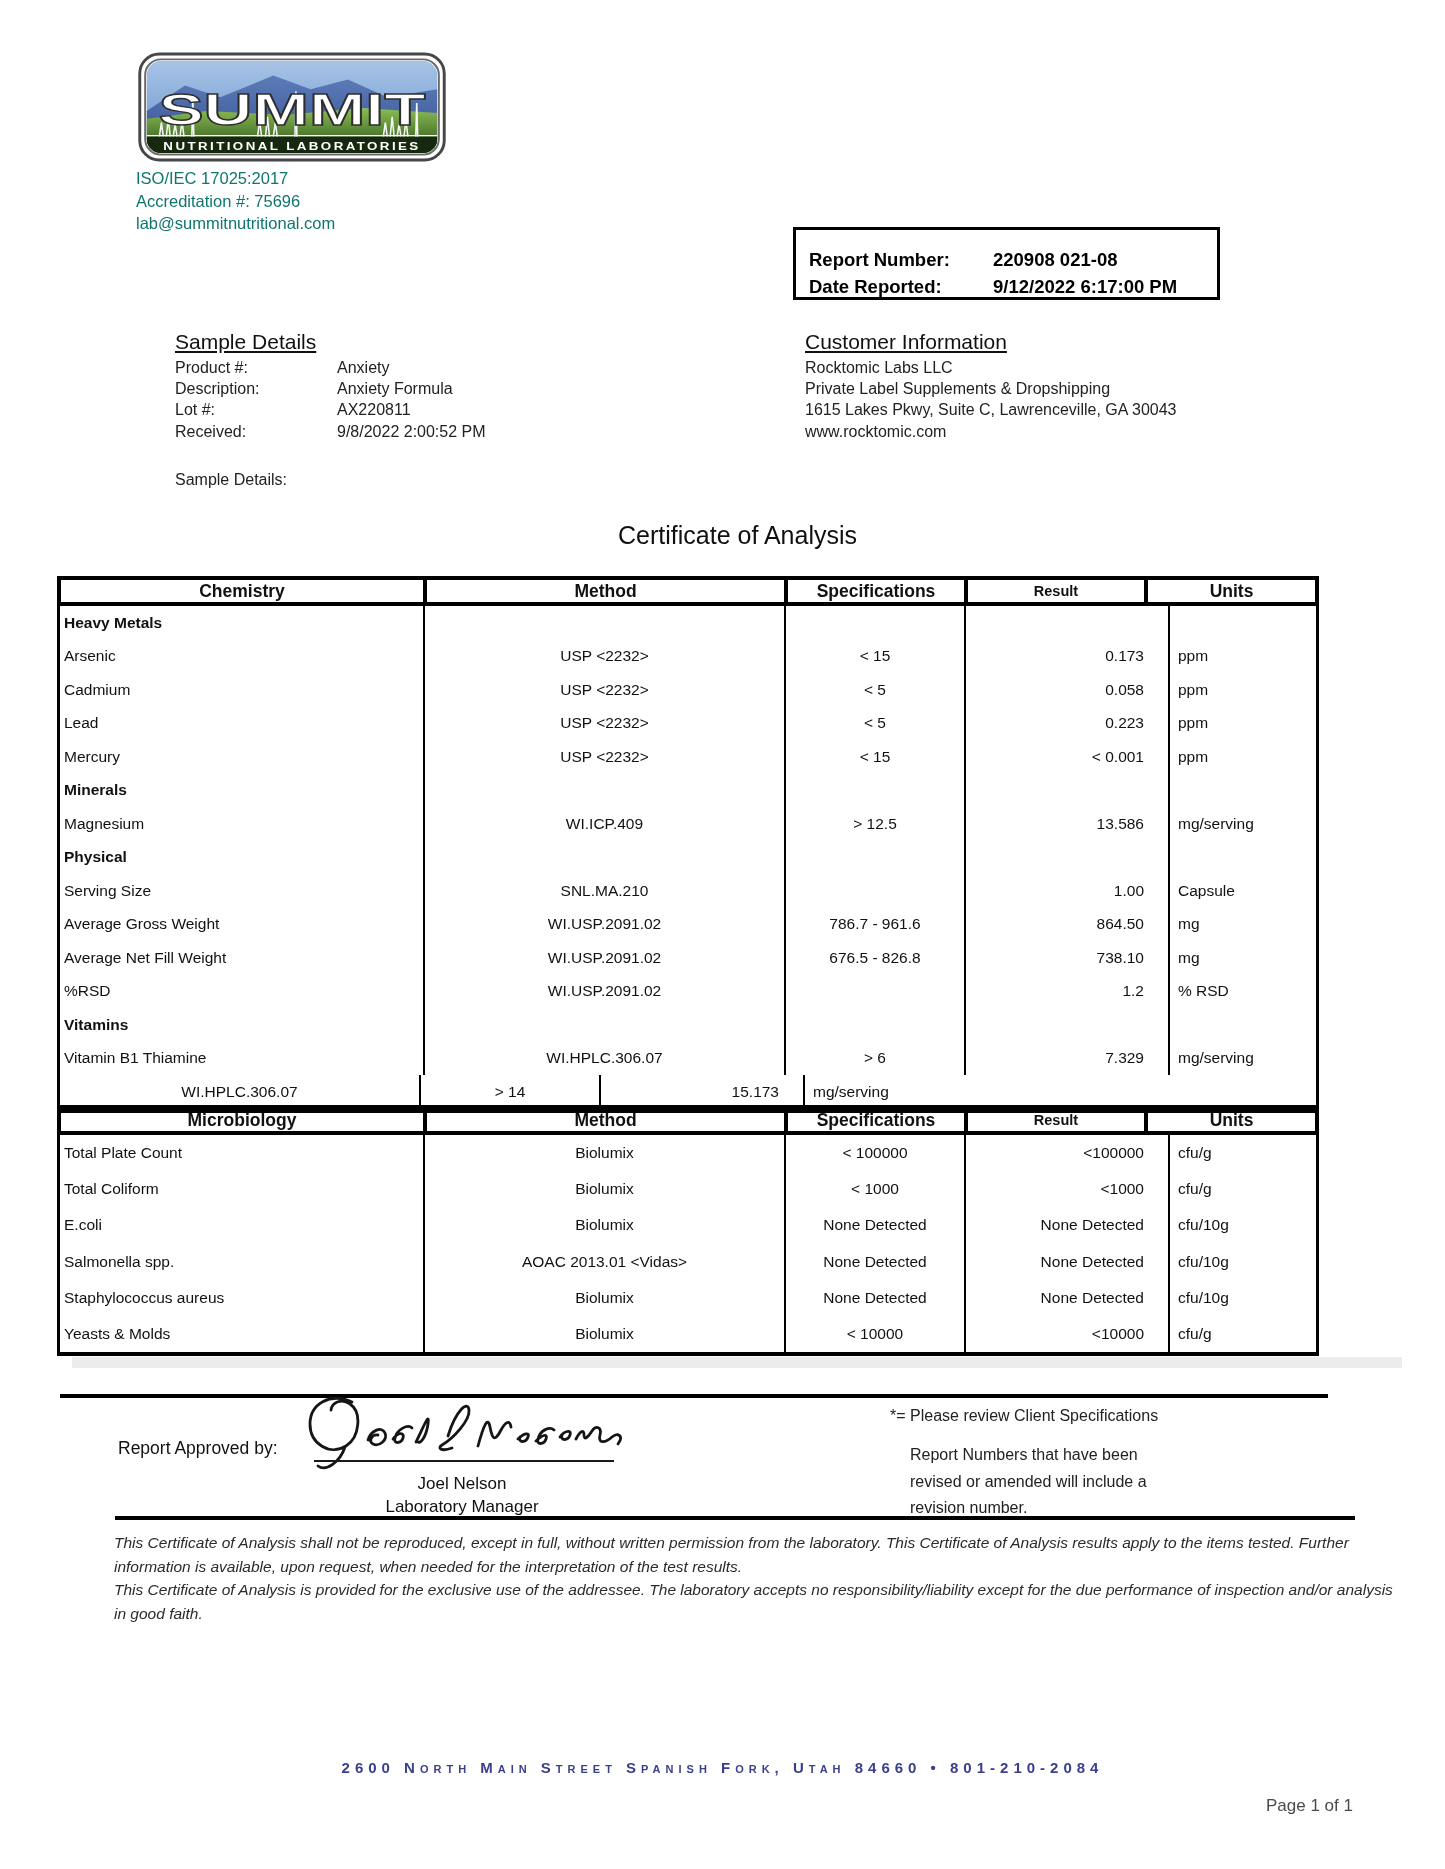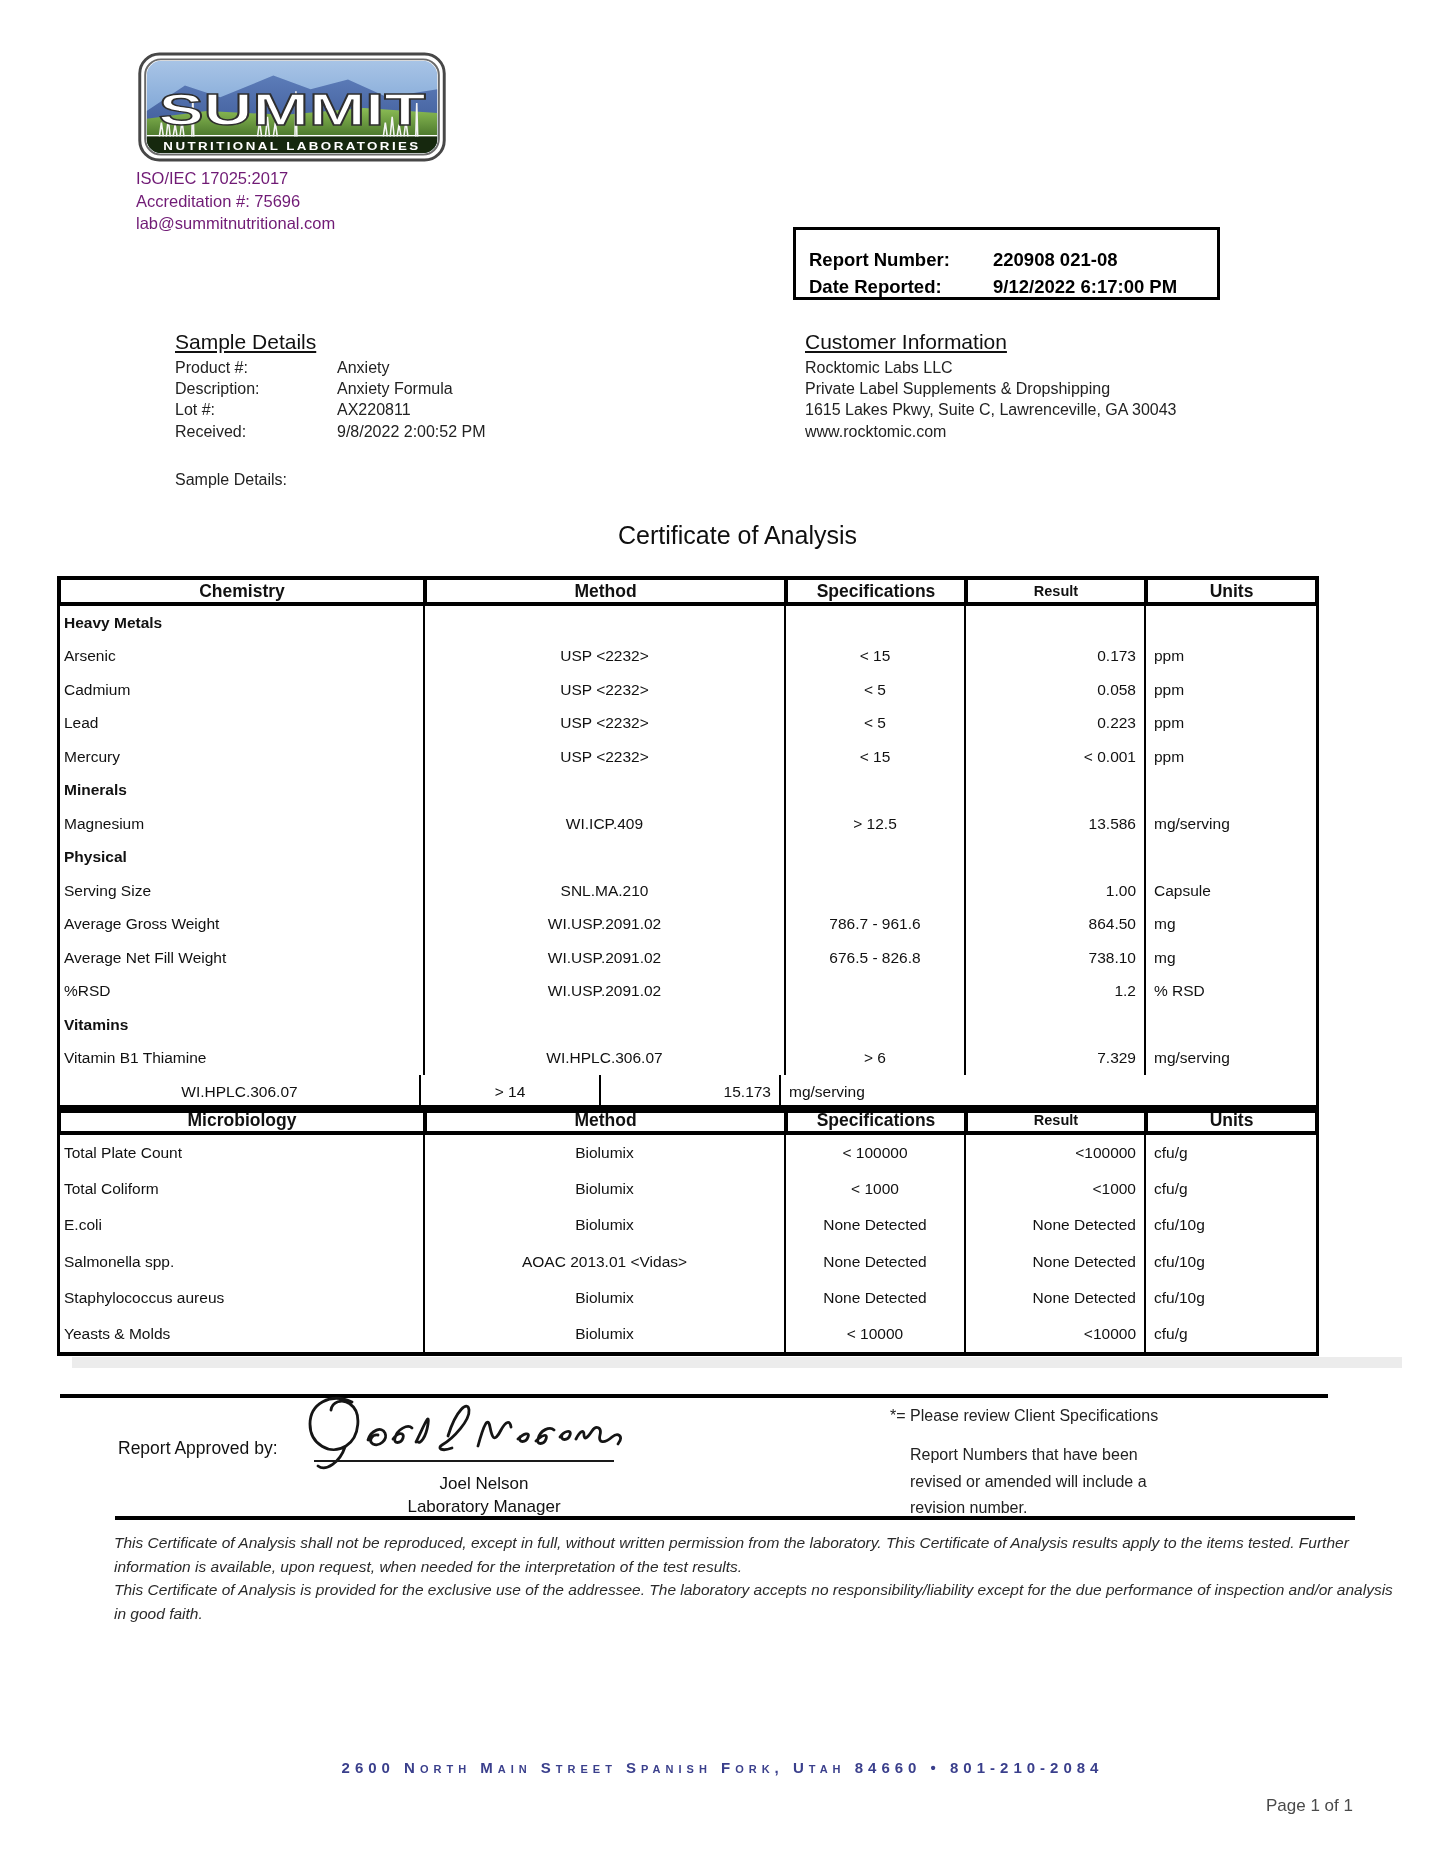--- a/index.html
+++ b/index.html
@@ -3,21 +3,21 @@
 <meta charset="utf-8">
 <style>
   html,body{margin:0;padding:0;background:#ffffff;}
   .page{position:relative;width:1445px;height:1869px;background:#ffffff;overflow:hidden;
         font-family:"Liberation Sans","DejaVu Sans",sans-serif;color:#161616;border-radius:6px;}
 
   
   .logo-svg{position:absolute;left:136px;top:52px;}
 
   
-  .accred{position:absolute;left:136px;top:167px;font-size:16.5px;line-height:22.5px;color:#701a75;}
+  .accred{position:absolute;left:136px;top:167px;font-size:16.5px;line-height:22.5px;color:#0f766e;}
 
   
   .report-box{position:absolute;left:793px;top:227px;width:427px;height:73px;border:3px solid #000;
               box-sizing:border-box;padding:16px 0 0 13px;font-weight:bold;font-size:18.5px;line-height:27px;color:#000;}
   .rb-label{display:inline-block;width:184px;}
 
   
   .section-heading{position:absolute;font-size:21px;font-weight:normal;text-decoration:underline;color:#111;}
   #sd-heading{left:175px;top:330px;}
   #ci-heading{left:805px;top:330px;}
@@ -41,35 +41,35 @@
   .hc3{width:180px;font-size:14.5px}.hc4{flex:1}
   .t-body{border-left:3px solid #000;border-right:3px solid #000;border-bottom:4px solid #000;box-sizing:border-box;}
   .t-row{display:flex;}
   #chem-table .t-row{height:33.53px;}
   #micro-table .t-row{height:36.17px;}
   .t-cell{display:flex;align-items:center;box-sizing:border-box;border-right:2px solid #000;font-size:15.5px;overflow:hidden;}
   .t-cell:last-child{border-right:none;text-align:right;}
   .c0{width:365px;justify-content:flex-start;padding-left:4px;}
   .c1{width:361px;justify-content:center;}
   .c2{width:180px;justify-content:center;}
-  .c3{width:180px;justify-content:flex-end;padding-right:8px;}
+  .c3{width:204px;justify-content:flex-end;padding-right:24px;}
   .c4{flex:1;justify-content:flex-start;padding-left:8px;}
   .t-row.cat .t-cell{font-weight:bold;}
 
   .shadow-strip{position:absolute;left:72px;top:1357px;width:1330px;height:11px;background:#ececec;}
 
   .rule{position:absolute;height:4px;background:#000;}
   #rule1{left:60px;top:1394px;width:1268px;}
   #rule2{left:115px;top:1516px;width:1240px;}
 
   
   .approve-label{position:absolute;left:118px;top:1438px;font-size:17.5px;color:#111;}
   .sig-svg{position:absolute;left:298px;top:1392px;}
   .sig-line{position:absolute;left:314px;top:1460px;width:300px;height:2px;background:#1a1a1a;}
-  .signer{position:absolute;left:334px;top:1472px;width:300px;text-align:center;font-size:17px;line-height:23px;color:#111;}
+  .signer{position:absolute;left:312px;top:1472px;width:300px;text-align:center;font-size:17px;line-height:23px;color:#111;}
 
   .note-spec{position:absolute;left:890px;top:1407px;font-size:16px;color:#222;}
   .note-revision{position:absolute;left:910px;top:1442px;width:272px;font-size:16px;line-height:26.6px;color:#222;}
 
   .disclaimer{position:absolute;left:114px;top:1531px;width:1292px;font-size:15.5px;line-height:23.5px;color:#2b2b2b;font-style:italic;}
   .disclaimer p{margin:0;}
 
   .footer-address{position:absolute;left:0;right:0;top:1759px;text-align:center;font-variant:small-caps;
                   font-weight:bold;letter-spacing:5px;font-size:15px;color:#3a3f8c;}
   .page-number{position:absolute;left:1266px;top:1796px;font-size:17px;color:#4a4a4a;}

